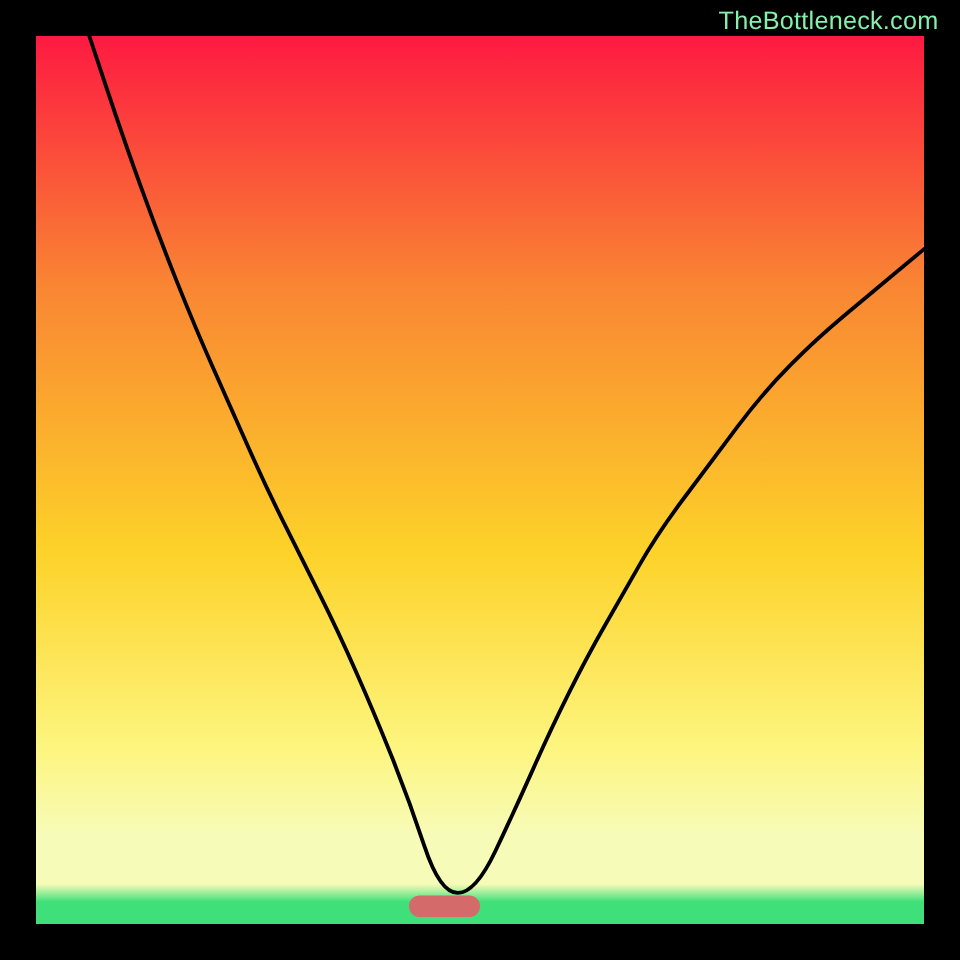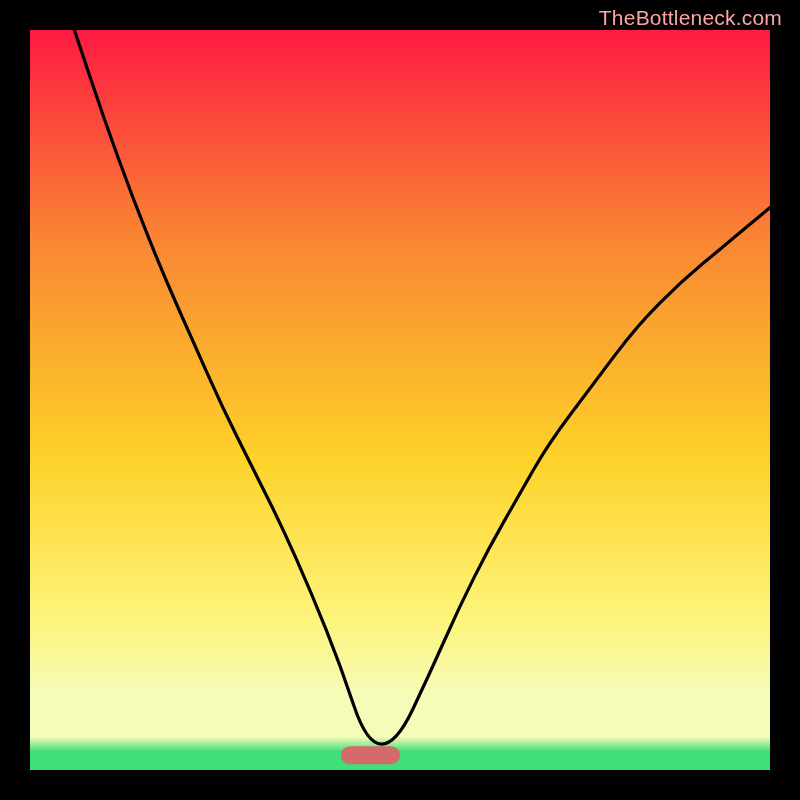--- a/index.html
+++ b/index.html
@@ -14,21 +14,21 @@
   .container {
     position: relative;
     width: 800px;
     height: 800px;
     background: #000;
   }
   .watermark {
     position: absolute;
     top: 6px;
     right: 18px;
-    color: #fca5a5;
+    color: #86efac;
     font-size: 21px;
     font-weight: 500;
     letter-spacing: 0.2px;
     z-index: 20;
     text-align: center;
   }
   .plot {
     position: absolute;
     left: 30px;
     top: 30px;

